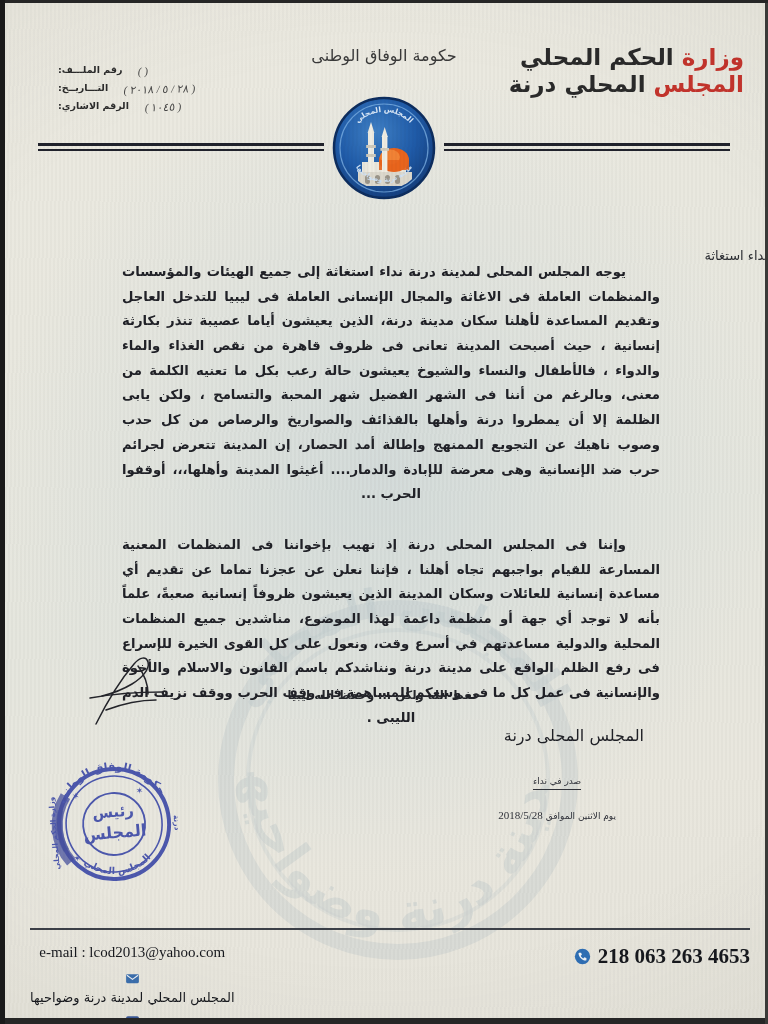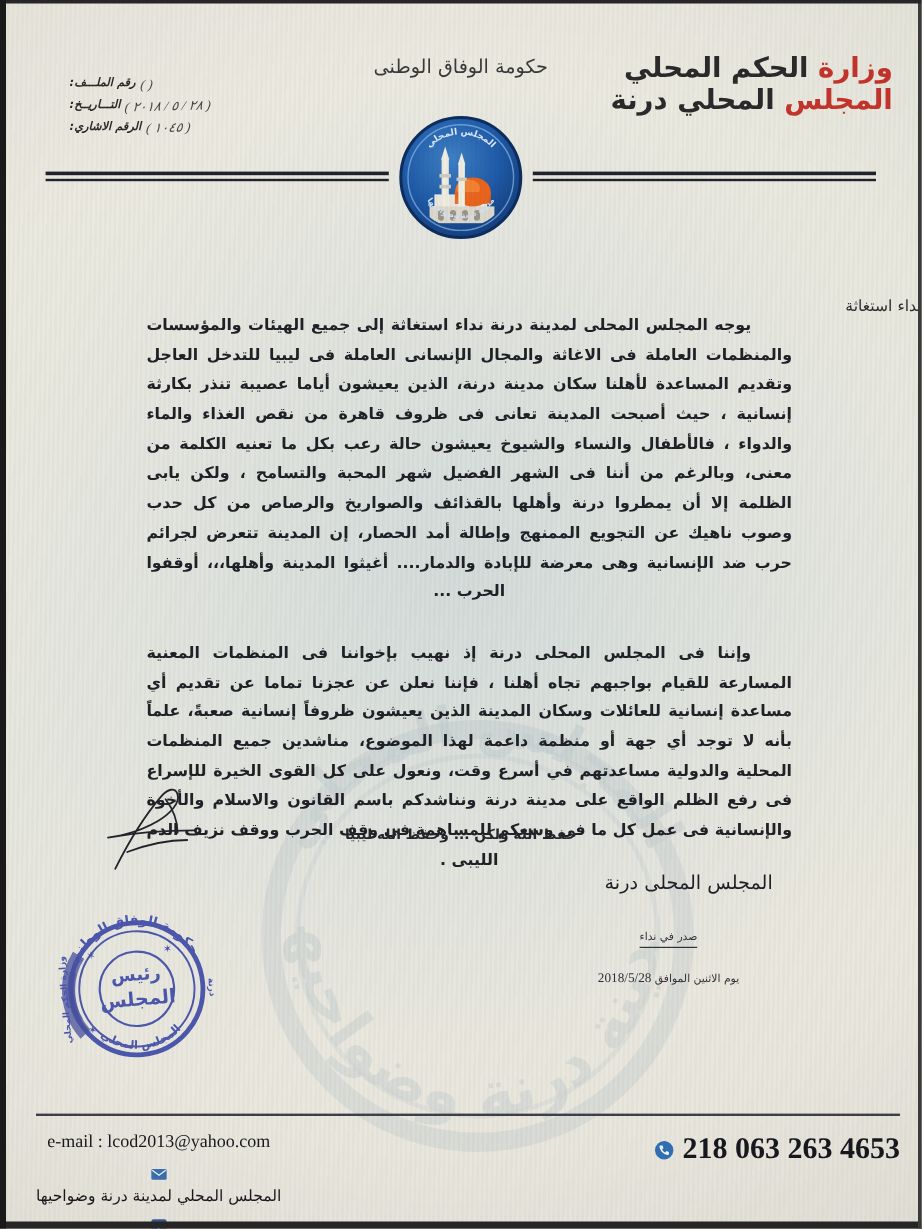--- a/index.html
+++ b/index.html
@@ -97,21 +97,21 @@
     left: 58px;
     top: 62px;
     width: 200px;
     font-family: "DejaVu Sans", sans-serif;
     font-size: 9.5px;
     font-weight: 700;
     color: #2b2b2b;
     line-height: 1.65;
     text-align: right;
   }
-  .refrow { display: flex; flex-direction: row-reverse; justify-content: flex-start; gap: 4px; white-space: nowrap; font-style: italic; }
+  .refrow { display: flex; flex-direction: row-reverse; justify-content: flex-start; gap: 16px; white-space: nowrap; }
   .ref-label { letter-spacing: 1.1px; }
   .ref-value {
     font-family: "Liberation Serif", serif;
     font-weight: 400;
     font-size: 11px;
     color: #3a3a3a;
     transform: skewX(-9deg) rotate(-1.5deg);
     opacity: .92;
   }
 
@@ -268,21 +268,21 @@
     flex-direction: row;
     justify-content: space-between;
     align-items: flex-start;
     padding-top: 14px;
   }
   .f-left {
     display: flex;
     align-items: center;
     gap: 7px;
     font-family: "Liberation Serif", serif;
-    font-size: 25px;
+    font-size: 21px;
     font-weight: 700;
     color: #16181d;
     direction: ltr;
   }
   .f-right { text-align: right; }
   .f-row {
     display: flex;
     flex-direction: column;
     align-items: center;
     justify-content: flex-end;

